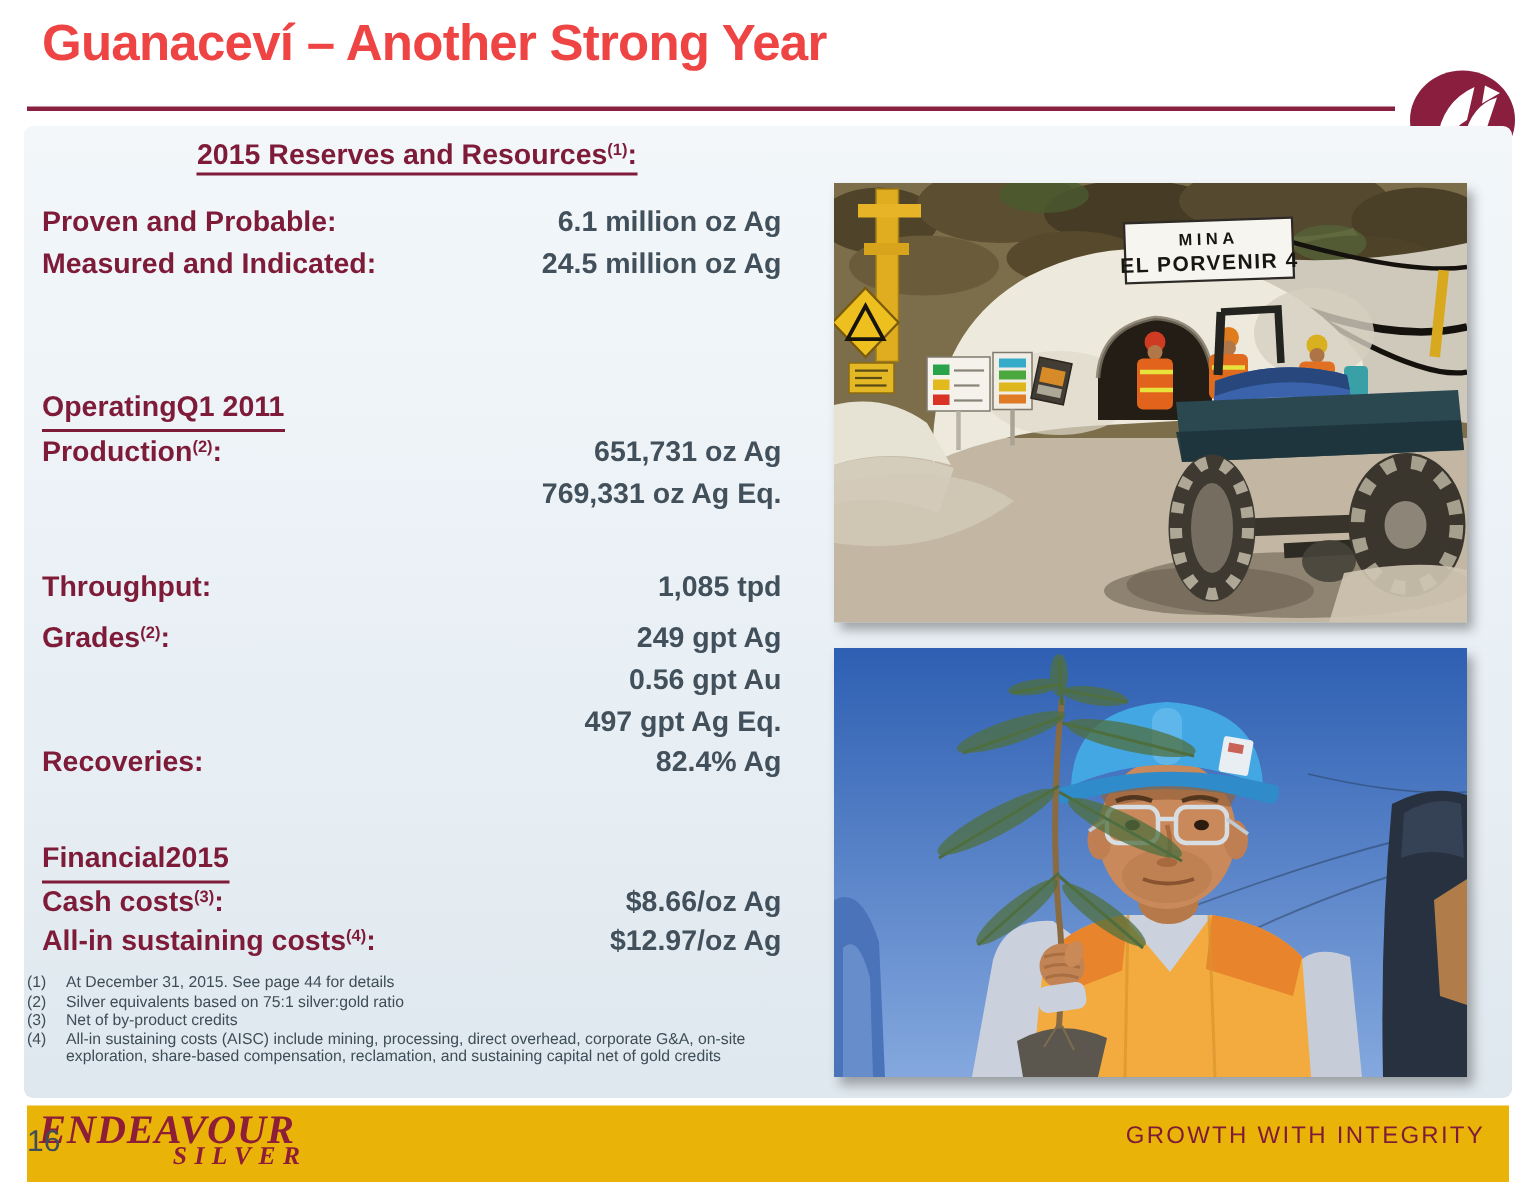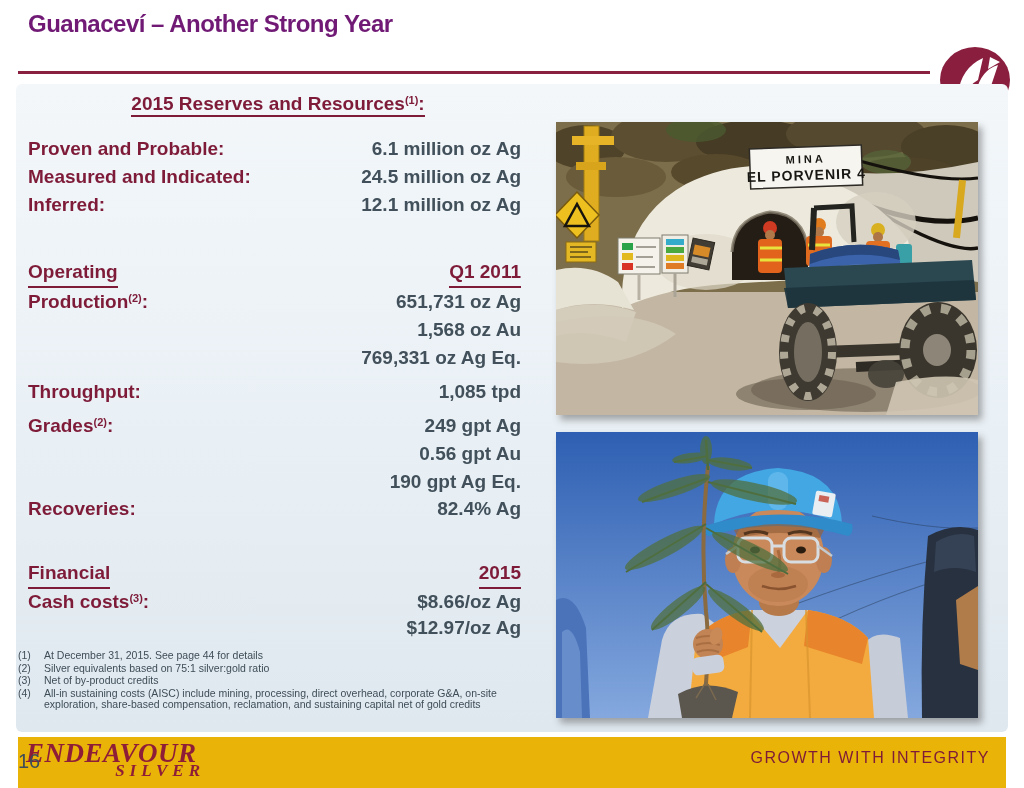--- a/index.html
+++ b/index.html
@@ -1,29 +1,29 @@
 <!DOCTYPE html>
 <html><head>
 <meta charset="utf-8">
 <style>
   html,body{margin:0;padding:0;background:#fff;}
   .slide{position:relative;width:1024px;height:788px;background:#fff;overflow:hidden;
          font-family:"Liberation Sans",sans-serif;}
   
-  .title{position:absolute;left:28px;top:10px;margin:0;font-size:24px;font-weight:bold;
-         letter-spacing:-0.5px;color:#701a75;}
+  .title{position:absolute;left:28px;top:10px;margin:0;font-size:34px;font-weight:bold;
+         letter-spacing:-0.5px;color:#ef4444;}
   .title-rule{position:absolute;left:18px;top:71px;width:912px;height:3px;background:#8a2040;}
   .logo{position:absolute;left:938px;top:44px;width:74px;height:72px;}
   
   .panel{position:absolute;left:16px;top:84px;width:992px;height:648px;border-radius:6px;
          background:linear-gradient(180deg,#f3f7fa 0%,#e9f0f5 55%,#dfe8ef 100%);}
   
   .rheading{position:absolute;left:28px;width:500px;text-align:center;font-size:19px;
             font-weight:bold;color:#7e1b38;line-height:24px;}
-  .shead{position:absolute;left:28px;width:493px;display:flex;justify-content:space-between;
+  .shead{position:absolute;left:28px;width:493px;display:flex;justify-content:flex-start;
          font-size:19px;font-weight:bold;line-height:26px;color:#7e1b38;}
   .ul{border-bottom:2.5px solid #7e1b38;padding-bottom:1px;align-self:flex-start;}
   .drow{position:absolute;left:28px;width:493px;font-size:19px;font-weight:bold;line-height:28px;}
   .drow .lbl{position:absolute;left:0;top:0;color:#7e1b38;white-space:nowrap;}
   .drow .vals{text-align:right;color:#41505a;}
   .drow .vals div{white-space:nowrap;}
   .sup{font-size:11px;position:relative;top:-6px;font-weight:bold;}
   
   .fnotes{position:absolute;left:18px;top:650px;width:512px;font-size:10.5px;line-height:11.5px;
           color:#3e4d57;}
@@ -75,72 +75,66 @@
     <div class="vals">
         <div>6.1 million oz Ag</div>
       </div>
   </div>
   <div class="drow" style="top:163px">
     <div class="lbl"><span>Measured and Indicated:</span><span class="sup"></span><span></span></div>
     <div class="vals">
         <div>24.5 million oz Ag</div>
       </div>
   </div>
-  <div class="drow" style="top:191px">
-    <div class="lbl"><span>Inferred:</span><span class="sup"></span><span></span></div>
-    <div class="vals">
-        <div>12.1 million oz Ag</div>
-      </div>
-  </div>
 
   <div class="shead" style="top:259px">
     <span class="ul">Operating</span>
     <span class="ul">Q1 2011</span>
   </div>
 
   <div class="drow" style="top:288px">
     <div class="lbl"><span>Production</span><span class="sup">(2)</span><span>:</span></div>
     <div class="vals">
       <div>651,731 oz Ag</div>
-      <div>1,568 oz Au</div>
       <div>769,331 oz Ag Eq.</div>
     </div>
   </div>
   <div class="drow" style="top:378px">
     <div class="lbl"><span>Throughput:</span><span class="sup"></span><span></span></div>
     <div class="vals">
         <div>1,085 tpd</div>
       </div>
   </div>
   <div class="drow" style="top:412px">
     <div class="lbl"><span>Grades</span><span class="sup">(2)</span><span>:</span></div>
     <div class="vals">
       <div>249 gpt Ag</div>
       <div>0.56 gpt Au</div>
-      <div>190 gpt Ag Eq.</div>
+      <div>497 gpt Ag Eq.</div>
     </div>
   </div>
   <div class="drow" style="top:495px">
     <div class="lbl"><span>Recoveries:</span><span class="sup"></span><span></span></div>
     <div class="vals">
       <div>82.4% Ag</div>
     </div>
   </div>
 
   <div class="shead" style="top:560px">
     <span class="ul">Financial</span>
     <span class="ul">2015</span>
   </div>
   <div class="drow" style="top:588px">
     <div class="lbl"><span>Cash costs</span><span class="sup">(3)</span><span>:</span></div>
     <div class="vals">
         <div>$8.66/oz Ag</div>
       </div>
   </div>
   <div class="drow" style="top:614px">
+    <div class="lbl"><span>All-in sustaining costs</span><span class="sup">(4)</span><span>:</span></div>
     <div class="vals">
         <div>$12.97/oz Ag</div>
       </div>
   </div>
 
   <div class="fnotes">
     <div class="fn">
         <div class="fn-num">(1)</div>
         <div class="fn-text">At December 31, 2015. See page 44 for details</div>
       </div>

